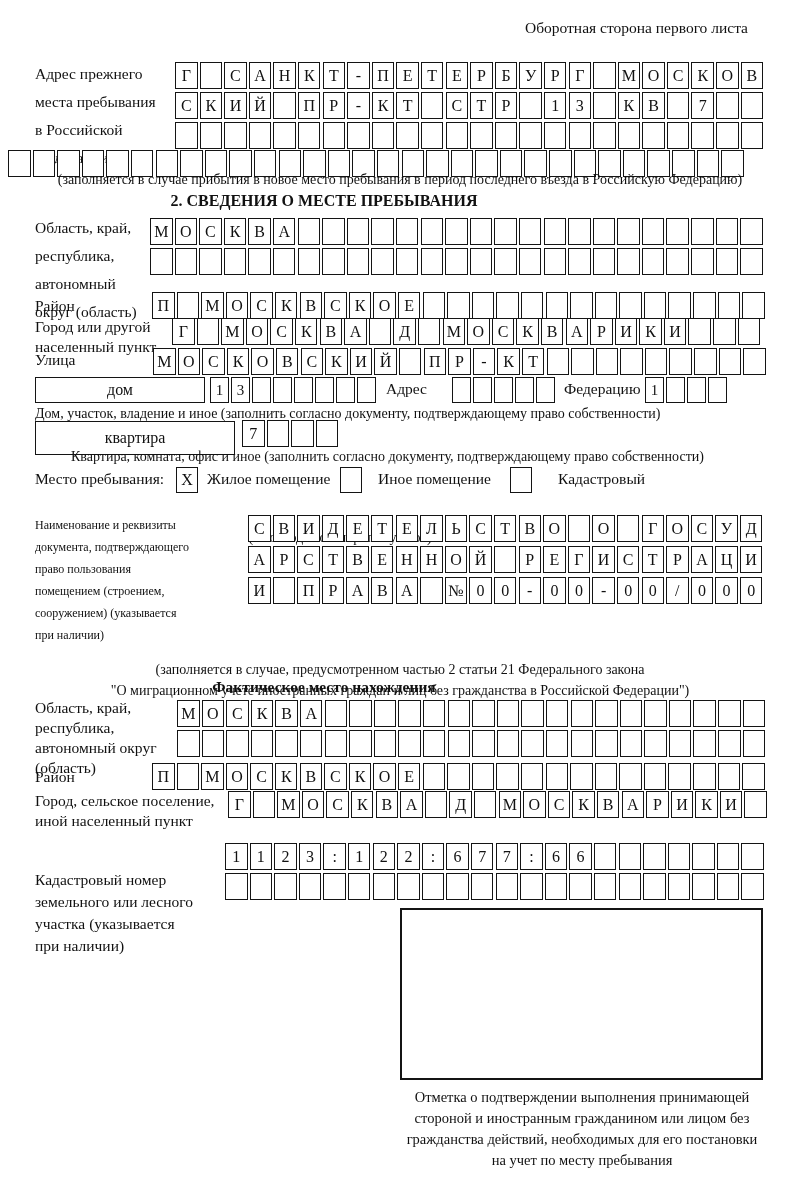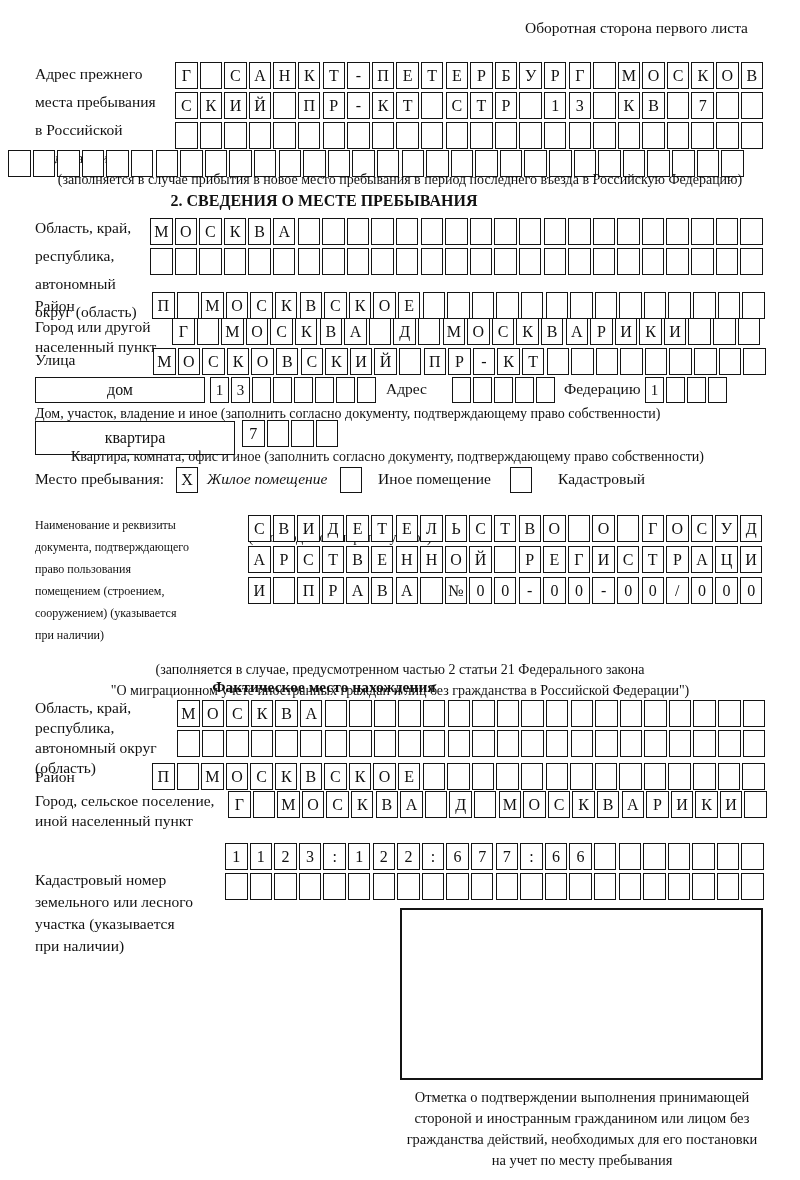--- a/index.html
+++ b/index.html
@@ -335,21 +335,21 @@
 <div class="cellrow" style="left:242px;top:420px;">
     <span class="cell">7</span>
     <span class="cell"></span>
     <span class="cell"></span>
     <span class="cell"></span>
   </div>
 <div class="note" style="left:35px;top:449px;text-align:left;margin-left:36px;">Квартира, комната, офис и иное (заполнить согласно документу, подтверждающему право собственности)</div>
 
 <div class="inline-lbl" style="left:35px;top:470px;">Место пребывания:</div>
 <div class="checkbox" style="left:176px;top:467px;">X</div>
-<div class="inline-lbl" style="left:207px;top:470px;font-style:italic;">Жилое помещение</div>
+<div class="inline-lbl" style="left:207px;top:470px;">Жилое помещение</div>
 <div class="checkbox" style="left:340px;top:467px;"></div>
 <div class="inline-lbl" style="left:378px;top:470px;">Иное помещение</div>
 <div class="checkbox" style="left:510px;top:467px;"></div>
 <div class="inline-lbl" style="left:558px;top:470px;">Кадастровый</div>
 <div class="note" style="left:190px;top:494px;width:300px;margin-top:36px;">(Необходимо выбрать нужное)</div>
 
 <div class="lbl doc" style="left:35px;top:514px;">Наименование и реквизиты
 документа, подтверждающего
 право пользования
 помещением (строением,

